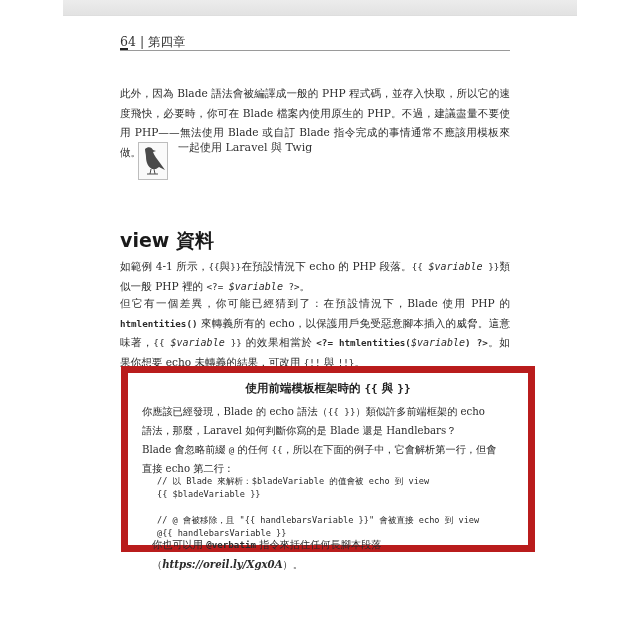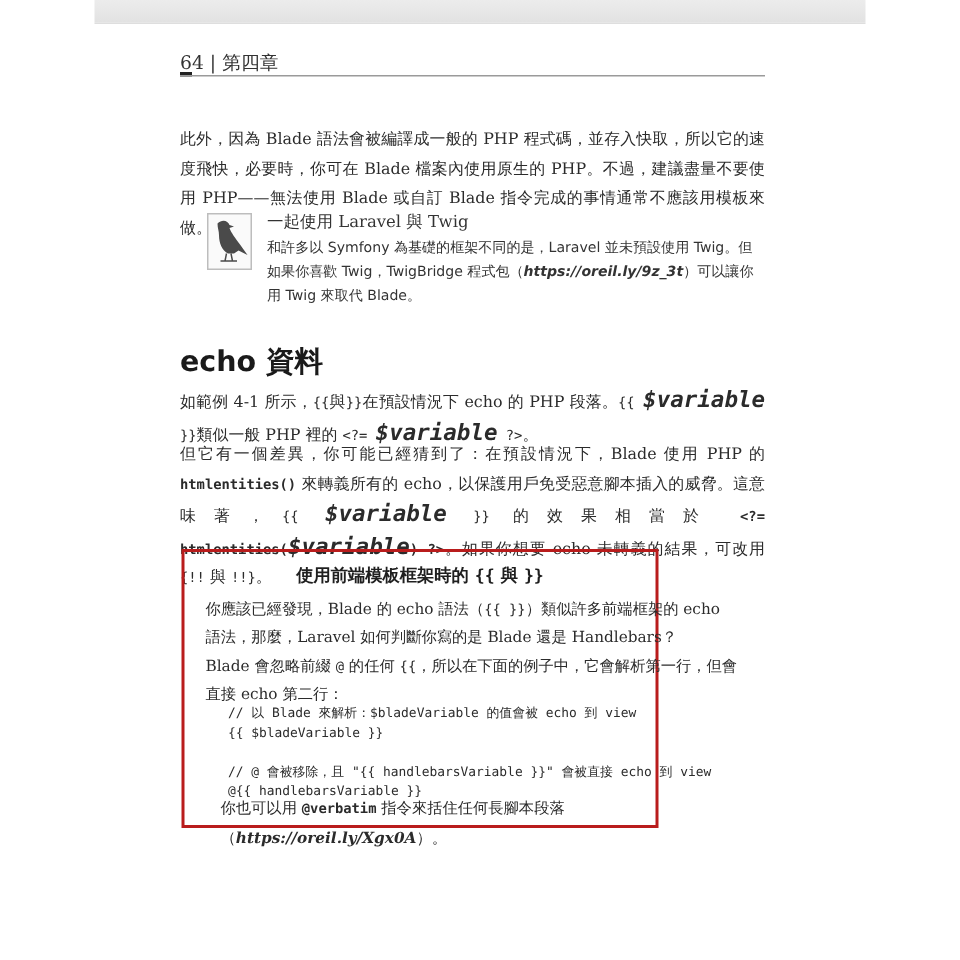--- a/index.html
+++ b/index.html
@@ -103,37 +103,36 @@
       color: #1a1a1a;
     }
     .p2 { top: 257px; }
     .p3 { top: 294px; }
     .mono {
       font-family: "DejaVu Sans Mono", "Liberation Mono", monospace;
       font-size: 9.2px;
     }
     .mono-i {
       font-family: "DejaVu Sans Mono", "Liberation Mono", monospace;
-      font-size: 15px;
+      font-size: 10px;
       font-style: italic;
-      font-weight: bold;
     }
     .mono-b {
       font-family: "DejaVu Sans Mono", "Liberation Mono", monospace;
       font-size: 9.2px;
       font-weight: bold;
     }
     .url-i { font-style: italic; font-weight: bold; }
     .sidebar-box {
       position: absolute;
       left: 121px;
       top: 366px;
-      width: 318px;
+      width: 414px;
       height: 186px;
-      border: 2px solid #b91c1c;
+      border: 7px solid #b91c1c;
       box-sizing: border-box;
     }
     .sidebar-title {
       position: absolute;
       left: 0;
       top: 8px;
       width: 100%;
       text-align: center;
       font-family: "DejaVu Sans", "Liberation Sans", sans-serif;
       font-weight: bold;
@@ -180,26 +179,23 @@
   <div class="para p1">此外，因為 Blade 語法會被編譯成一般的 PHP 程式碼，並存入快取，所以它的速度飛快，必要時，你可在 Blade 檔案內使用原生的 PHP。不過，建議盡量不要使用 PHP——無法使用 Blade 或自訂 Blade 指令完成的事情通常不應該用模板來做。</div>
 
   <div class="note">
     <div class="note-icon">
       <svg width="28" height="36" viewBox="0 0 28 36">
         <path d="M6 6 C9 3 13 4 14 7 L17 8 L14 9 C15 12 18 16 21 20 L26 27 L20 24 L17 26 L13 26 C9 24 7 19 7 14 C7 11 6 9 6 6 Z" fill="#4a4a4a"></path>
         <path d="M12 26 L11 31 M15 26 L16 31 M8 31 L19 31" stroke="#4a4a4a" stroke-width="1" fill="none"></path>
       </svg>
     </div>
     <div class="note-title">一起使用 Laravel 與 Twig</div>
-    <div class="note-body">
-      <span>和許多以 Symfony 為基礎的框架不同的是，Laravel 並未預設使用 Twig。但如果你喜歡 Twig，TwigBridge 程式包（</span><span class="url-i">https://oreil.ly/9z_3t</span><span>）可以讓你用 Twig 來取代 Blade。</span>
-    </div>
-  </div>
-
-  <div class="section-title">echo 資料</div>
+  </div>
+
+  <div class="section-title">view 資料</div>
 
   <div class="para p2">
     <span>如範例 4-1 所示，</span><span class="mono">{{</span><span>與</span><span class="mono">}}</span><span>在預設情況下 echo 的 PHP 段落。</span><span class="mono">{{ </span><span class="mono-i">$variable</span><span class="mono"> }}</span><span>類似一般 PHP 裡的 </span><span class="mono">&lt;?= </span><span class="mono-i">$variable</span><span class="mono"> ?&gt;</span><span>。</span>
   </div>
 
   <div class="para p3">
     <span>但它有一個差異，你可能已經猜到了：在預設情況下，Blade 使用 PHP 的 </span><span class="mono-b">htmlentities()</span><span> 來轉義所有的 echo，以保護用戶免受惡意腳本插入的威脅。這意味著，</span><span class="mono">{{ </span><span class="mono-i">$variable</span><span class="mono"> }}</span><span> 的效果相當於 </span><span class="mono-b">&lt;?= htmlentities(</span><span class="mono-i">$variable</span><span class="mono-b">) ?&gt;</span><span>。如果你想要 echo 未轉義的結果，可改用 </span><span class="mono">{!!</span><span> 與 </span><span class="mono">!!}</span><span>。</span>
   </div>
 
   <div class="sidebar-box">

